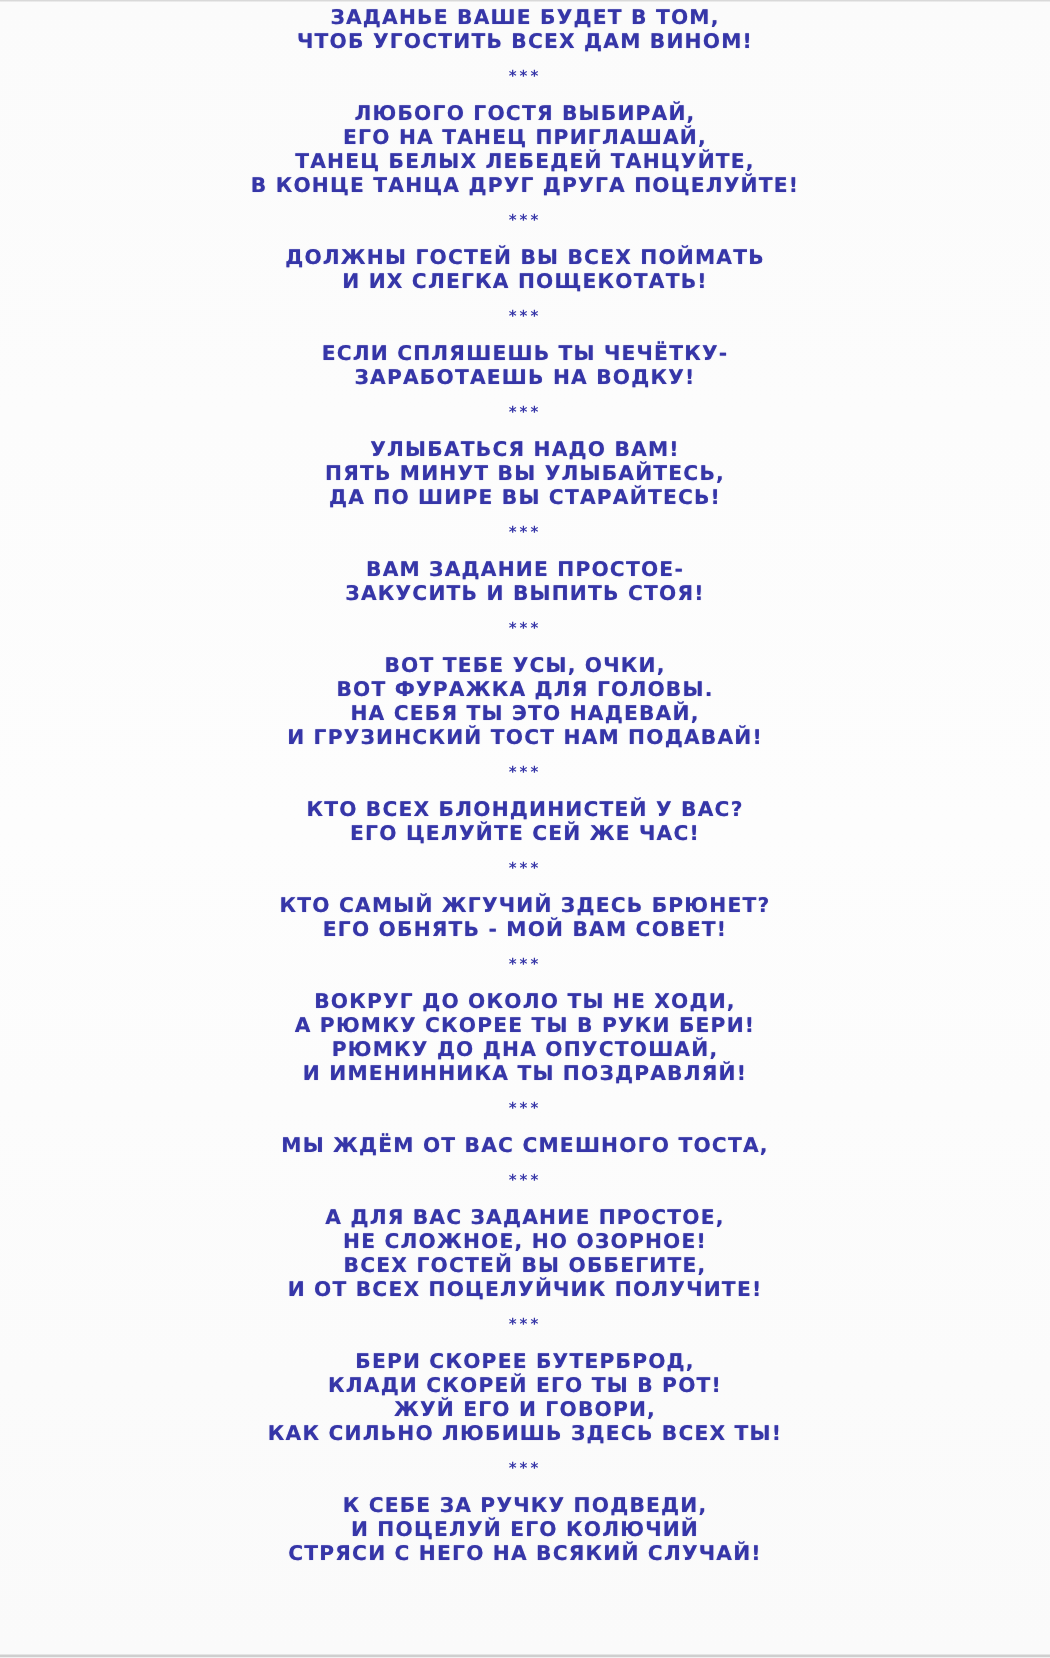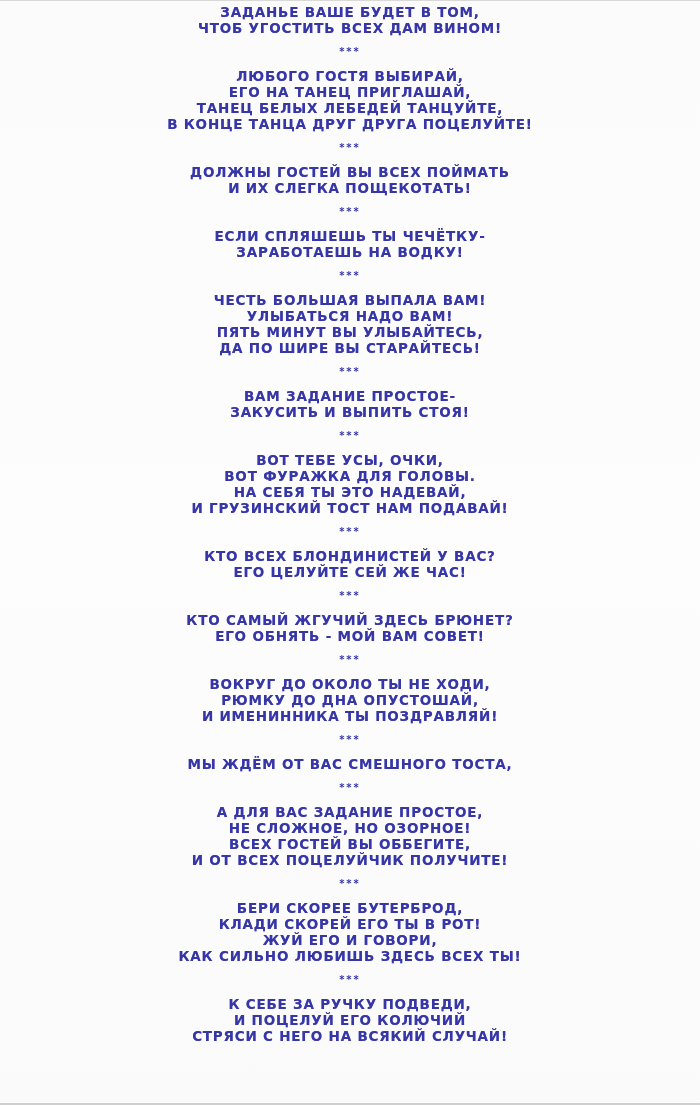--- a/index.html
+++ b/index.html
@@ -70,21 +70,20 @@
         <div class="verse-line">ДОЛЖНЫ ГОСТЕЙ ВЫ ВСЕХ ПОЙМАТЬ</div>
         <div class="verse-line">И ИХ СЛЕГКА ПОЩЕКОТАТЬ!</div>
       </div>
       <div class="stanza-separator">***</div>
       <div class="stanza">
         <div class="verse-line">ЕСЛИ СПЛЯШЕШЬ ТЫ ЧЕЧЁТКУ-</div>
         <div class="verse-line">ЗАРАБОТАЕШЬ НА ВОДКУ!</div>
       </div>
       <div class="stanza-separator">***</div>
       <div class="stanza">
-        <div class="verse-line">ЧЕСТЬ БОЛЬШАЯ ВЫПАЛА ВАМ!</div>
         <div class="verse-line">УЛЫБАТЬСЯ НАДО ВАМ!</div>
         <div class="verse-line">ПЯТЬ МИНУТ ВЫ УЛЫБАЙТЕСЬ,</div>
         <div class="verse-line">ДА ПО ШИРЕ ВЫ СТАРАЙТЕСЬ!</div>
       </div>
       <div class="stanza-separator">***</div>
       <div class="stanza">
         <div class="verse-line">ВАМ ЗАДАНИЕ ПРОСТОЕ-</div>
         <div class="verse-line">ЗАКУСИТЬ И ВЫПИТЬ СТОЯ!</div>
       </div>
       <div class="stanza-separator">***</div>
@@ -100,20 +99,21 @@
         <div class="verse-line">ЕГО ЦЕЛУЙТЕ СЕЙ ЖЕ ЧАС!</div>
       </div>
       <div class="stanza-separator">***</div>
       <div class="stanza">
         <div class="verse-line">КТО САМЫЙ ЖГУЧИЙ ЗДЕСЬ БРЮНЕТ?</div>
         <div class="verse-line">ЕГО ОБНЯТЬ - МОЙ ВАМ СОВЕТ!</div>
       </div>
       <div class="stanza-separator">***</div>
       <div class="stanza">
         <div class="verse-line">ВОКРУГ ДО ОКОЛО ТЫ НЕ ХОДИ,</div>
+        <div class="verse-line">А РЮМКУ СКОРЕЕ ТЫ В РУКИ БЕРИ!</div>
         <div class="verse-line">РЮМКУ ДО ДНА ОПУСТОШАЙ,</div>
         <div class="verse-line">И ИМЕНИННИКА ТЫ ПОЗДРАВЛЯЙ!</div>
       </div>
       <div class="stanza-separator">***</div>
       <div class="stanza">
         <div class="verse-line">МЫ ЖДЁМ ОТ ВАС СМЕШНОГО ТОСТА,</div>
       </div>
       <div class="stanza-separator">***</div>
       <div class="stanza">
         <div class="verse-line">А ДЛЯ ВАС ЗАДАНИЕ ПРОСТОЕ,</div>

